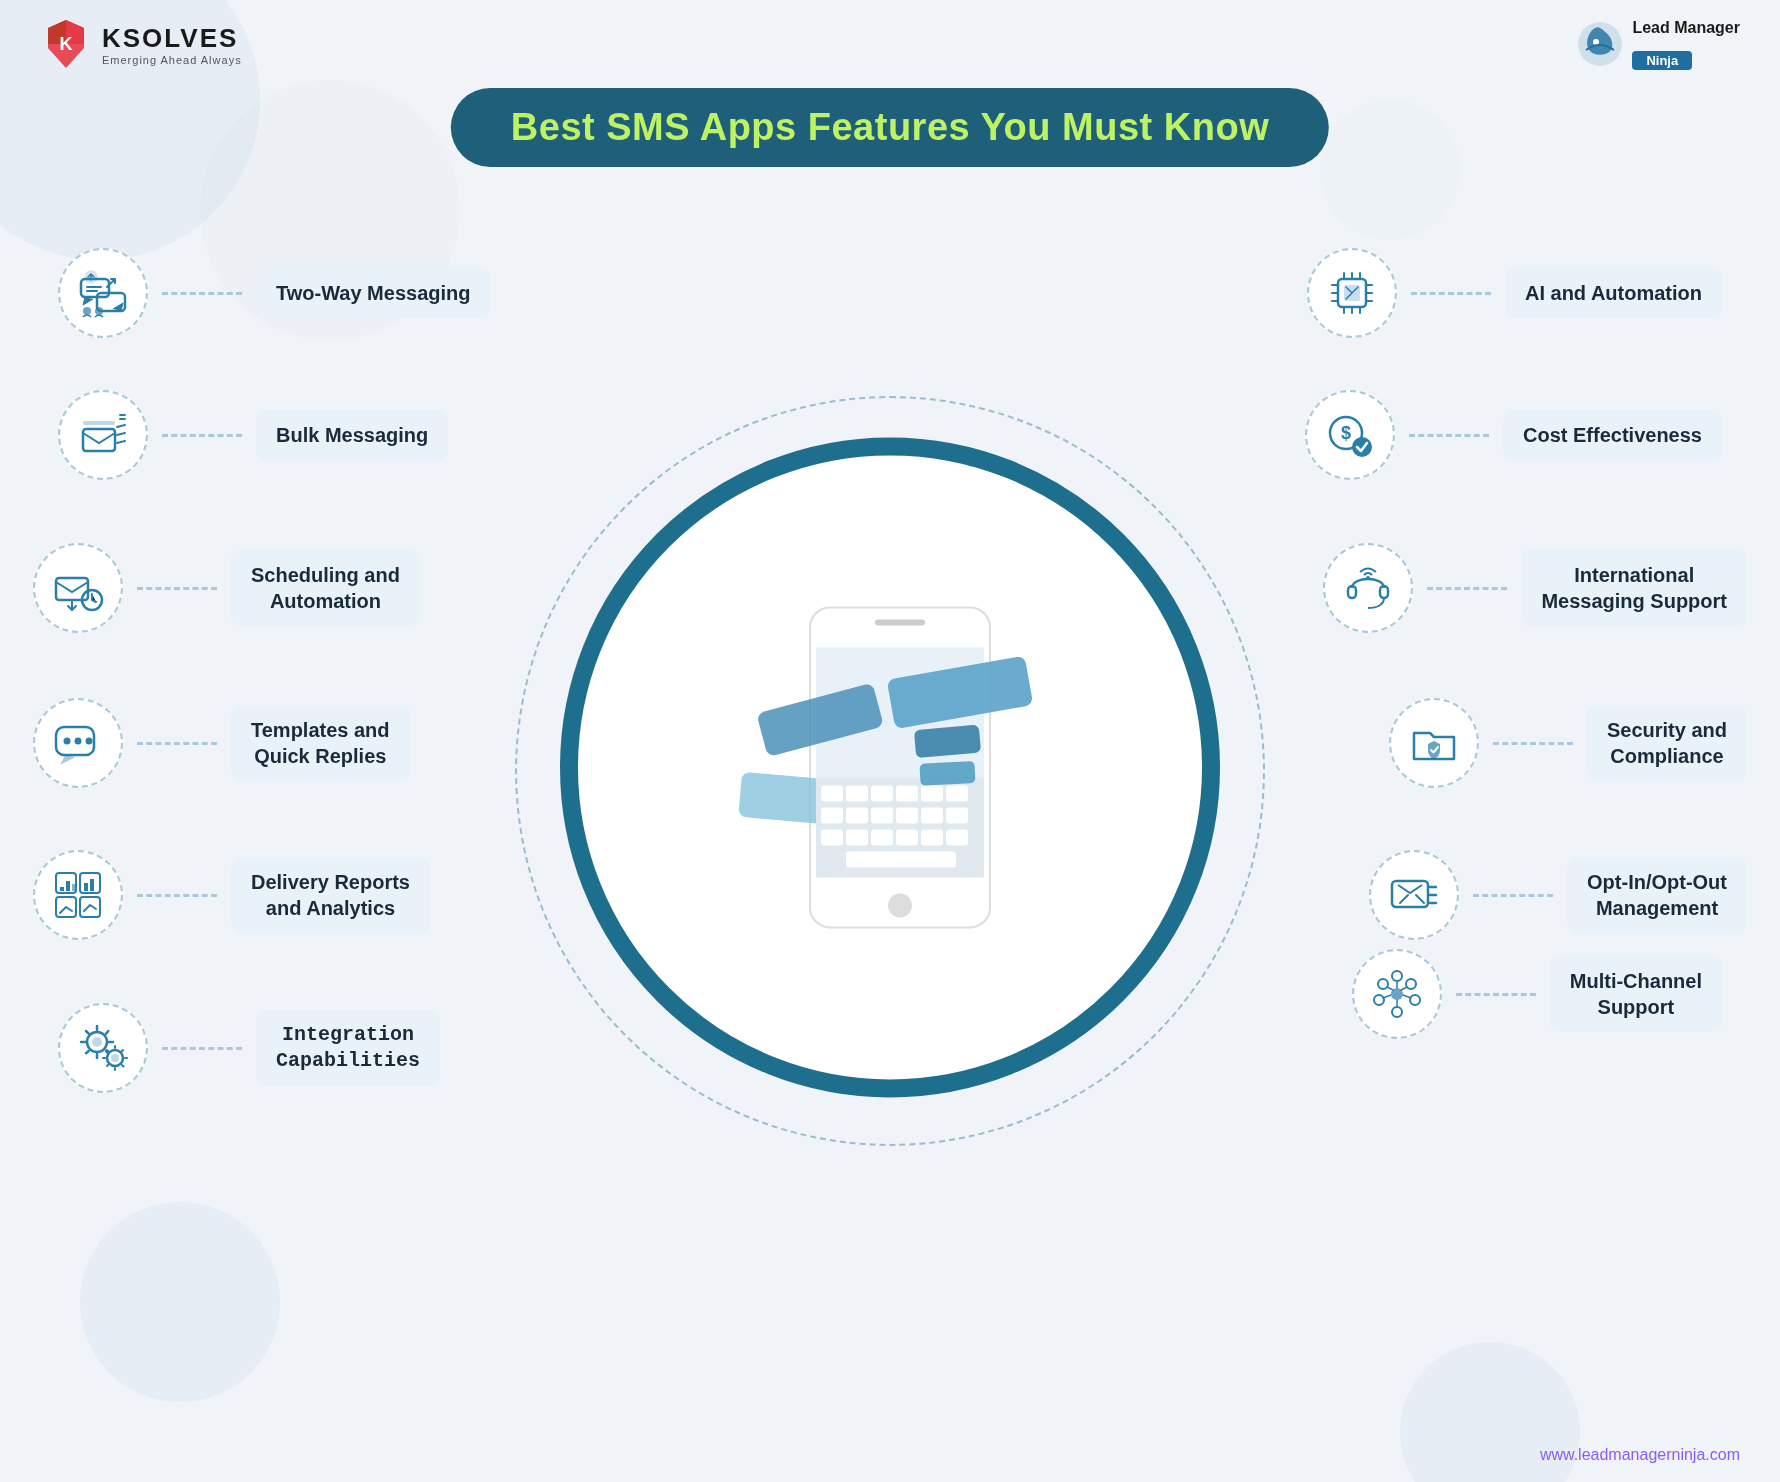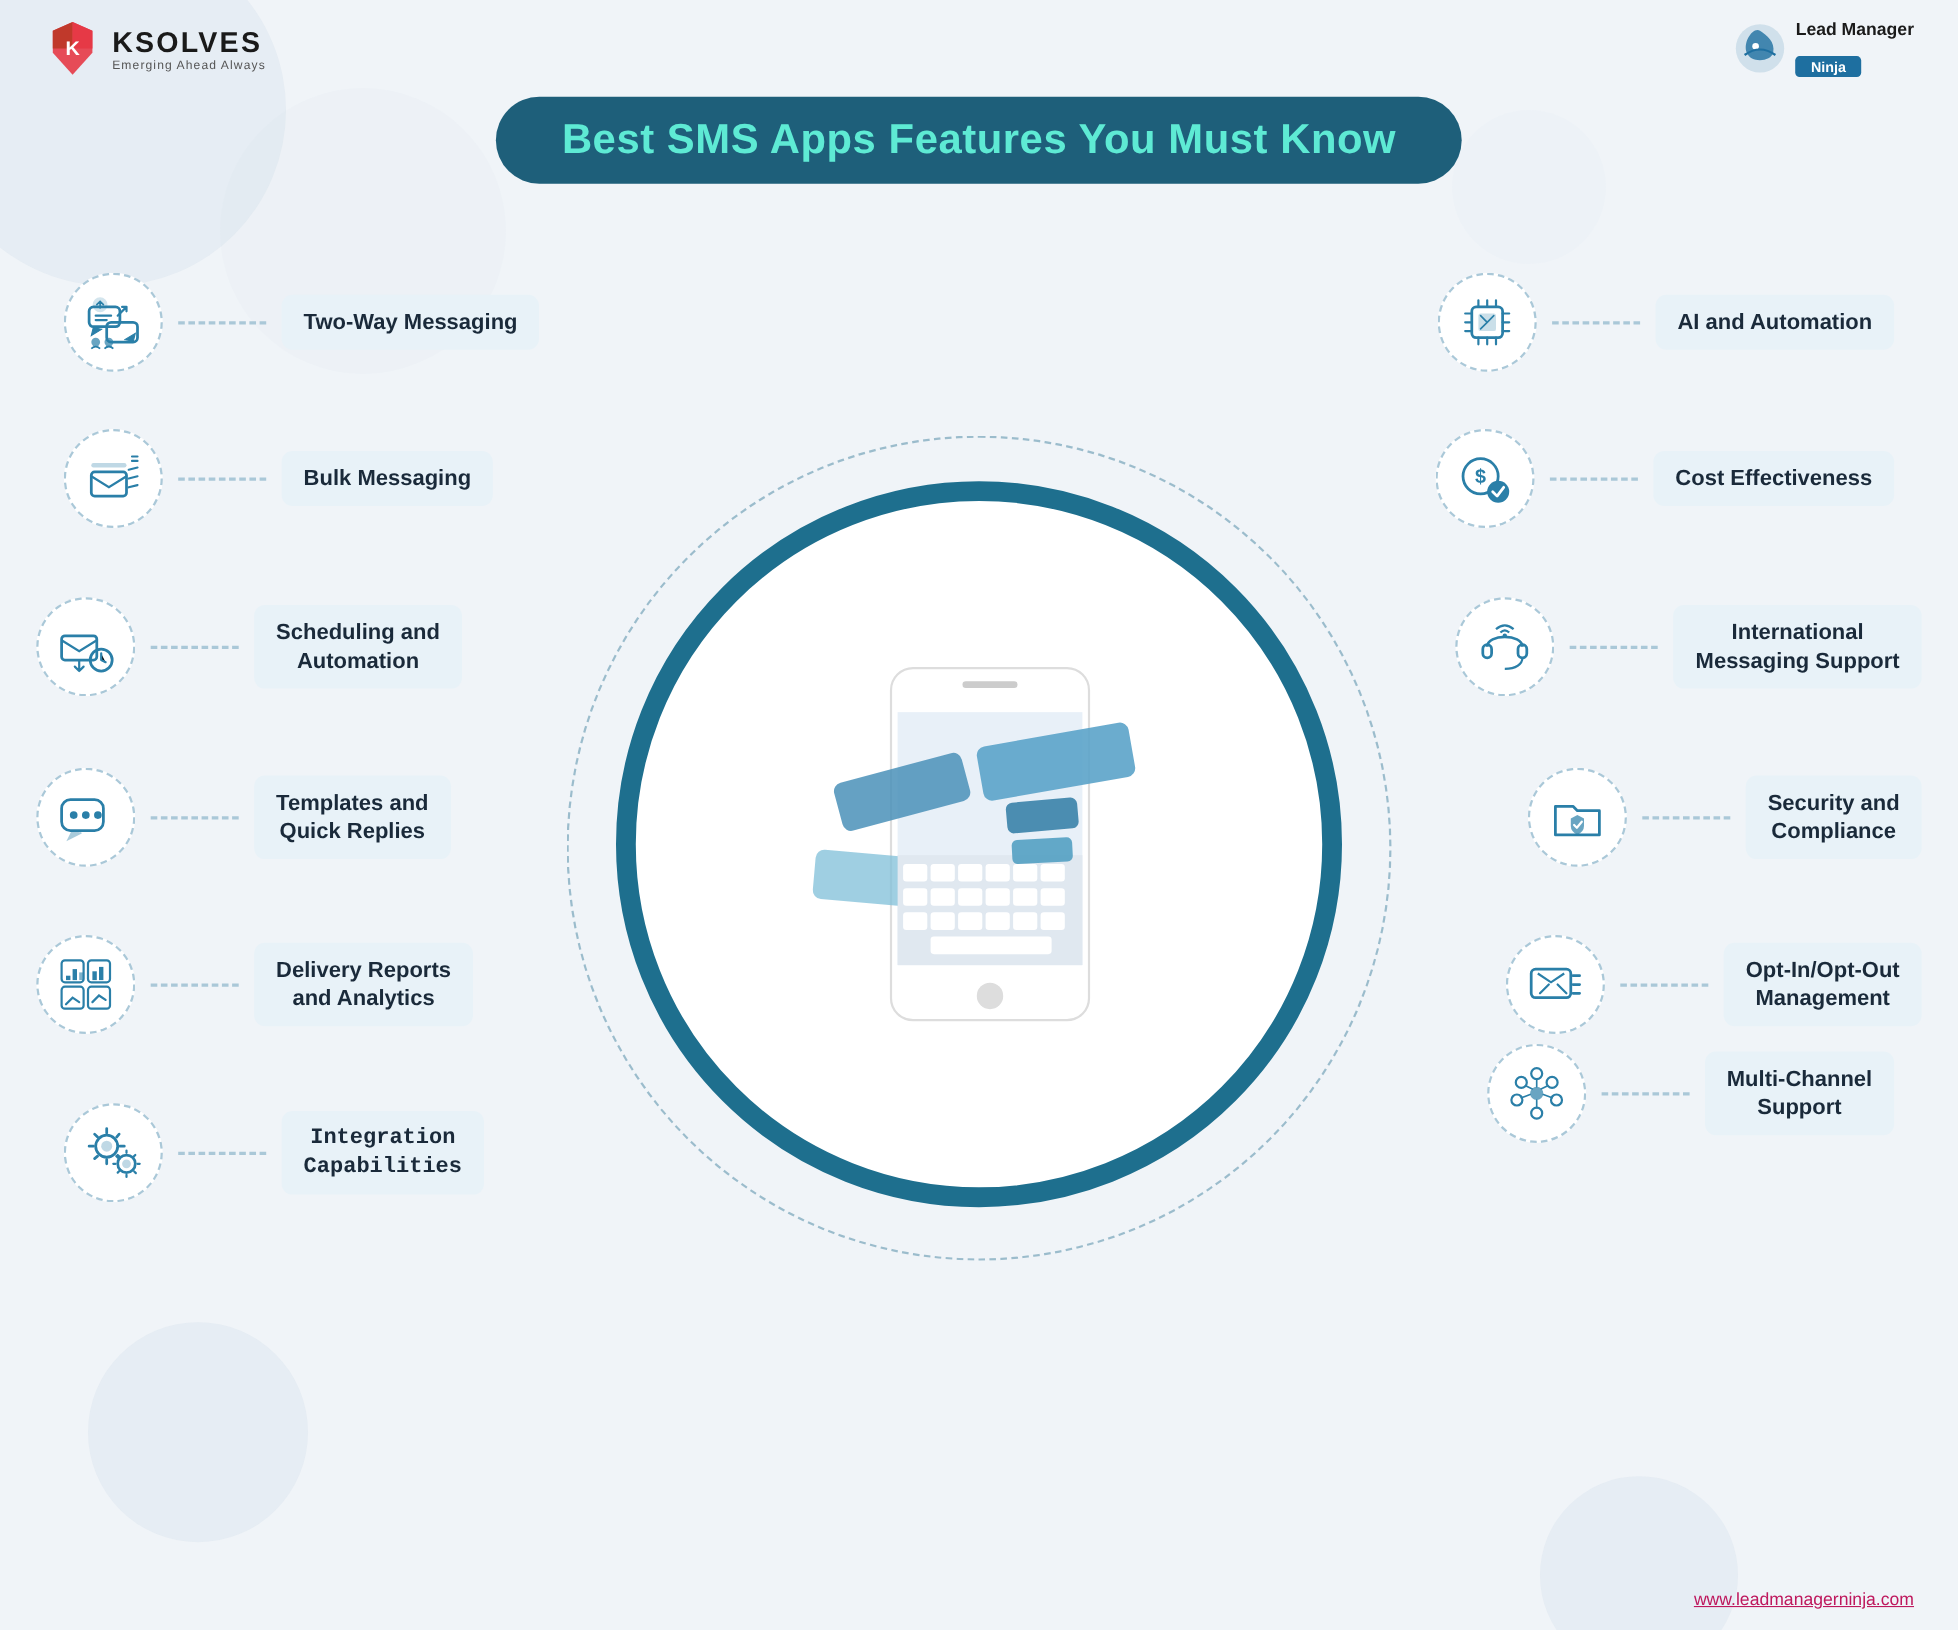--- a/index.html
+++ b/index.html
@@ -98,21 +98,21 @@
       left: 50%;
       transform: translateX(-50%);
       background: #1e5f7a;
       border-radius: 40px;
       padding: 18px 60px;
       z-index: 10;
       white-space: nowrap;
     }
 
     .title-banner h1 {
-      color: #5eead4;
+      color: #bef264;
       font-size: 38px;
       font-weight: 800;
       letter-spacing: 0.5px;
     }
 
     
     .center-area {
       position: absolute;
       top: 50%;
       left: 50%;
@@ -183,23 +183,22 @@
       height: 3px;
       border-top: 3px dashed #aac8d8;
       flex-shrink: 0;
     }
 
     .footer-url {
       position: absolute;
       bottom: 18px;
       right: 40px;
       font-size: 16px;
-      color: #be185d;
+      color: #8b5cf6;
       z-index: 10;
-      text-decoration: underline;
     }
 
     
     .dashed-ring {
       position: absolute;
       width: 750px;
       height: 750px;
       border-radius: 50%;
       border: 2.5px dashed #9bbccc;
       top: 50%;

